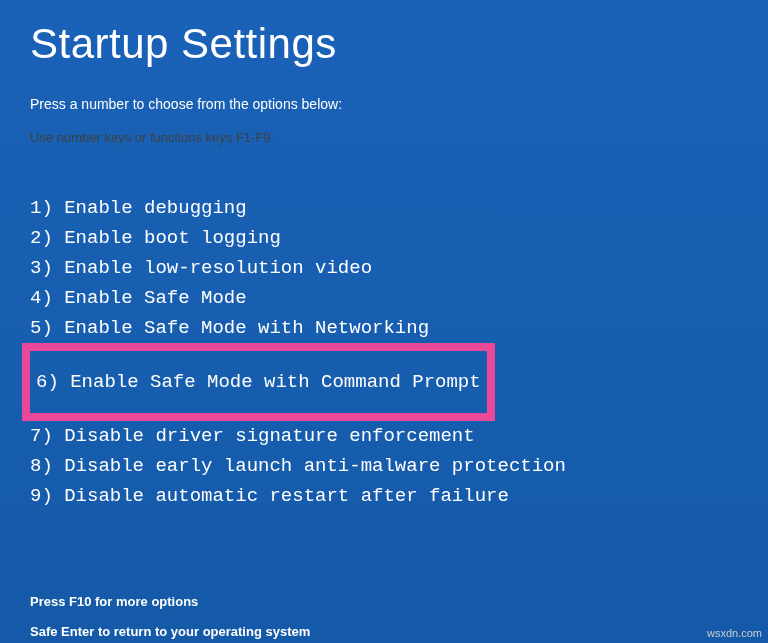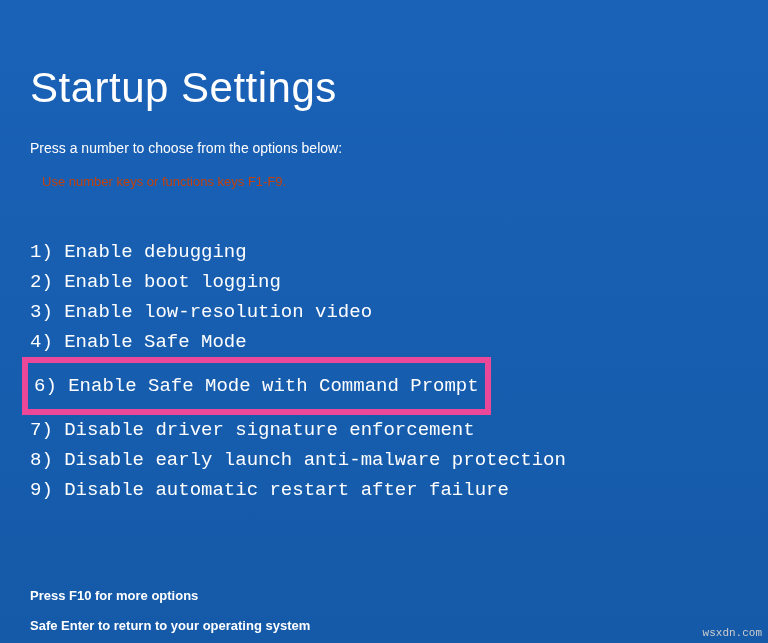--- a/index.html
+++ b/index.html
@@ -18,62 +18,60 @@
       position: relative;
     }
     .container {
       padding: 20px 30px;
     }
     .title {
       font-size: 42px;
       font-weight: 300;
       margin-bottom: 28px;
       letter-spacing: 0.5px;
-      margin-top: 44px;
     }
     .subtitle {
       font-size: 14px;
       font-weight: 300;
       margin-bottom: 18px;
     }
     .hint {
       font-size: 13px;
       font-weight: 400;
       margin-bottom: 48px;
-      color: #c2410c;
-      margin-left: 12px;
+      color: #404040;
     }
     .options {
       margin-bottom: 76px;
       font-family: Liberation Mono, monospace;
     }
     .option {
       font-size: 19px;
       font-weight: 300;
       line-height: 30px;
       padding: 0;
     }
     .option.highlighted {
-      border: 6px solid #ec4899;
+      border: 8px solid #ec4899;
       display: inline-block;
-      padding: 8px 6px;
+      padding: 16px 6px;
       margin-left: -8px;
     }
     .footer-line {
       font-size: 13px;
       font-weight: 700;
       line-height: 30px;
     }
     .watermark {
       position: absolute;
       bottom: 4px;
       right: 6px;
       font-size: 11px;
       color: #cccccc;
-      font-family: Liberation Mono, monospace;
+      font-family: Liberation Sans, sans-serif;
     }
   </style>
 </head>
 <body>
 
 <div class="container">
   <h1 class="title">Startup Settings</h1>
   <p class="subtitle">Press a number to choose from the options below:</p>
   <p class="hint">Use number keys or functions keys F1-F9.</p>
   <div class="options">
@@ -82,20 +80,23 @@
       </div>
       <div>
         <div class="option">2) Enable boot logging</div>
       </div>
       <div>
         <div class="option">3) Enable low-resolution video</div>
       </div>
       <div>
         <div class="option">4) Enable Safe Mode</div>
       </div>
+      <div>
+        <div class="option">5) Enable Safe Mode with Networking</div>
+      </div>
       <div><div class="option highlighted">6) Enable Safe Mode with Command Prompt</div></div>
       <div>
         <div class="option">7) Disable driver signature enforcement</div>
       </div>
       <div>
         <div class="option">8) Disable early launch anti-malware protection</div>
       </div>
       <div>
         <div class="option">9) Disable automatic restart after failure</div>
       </div>

